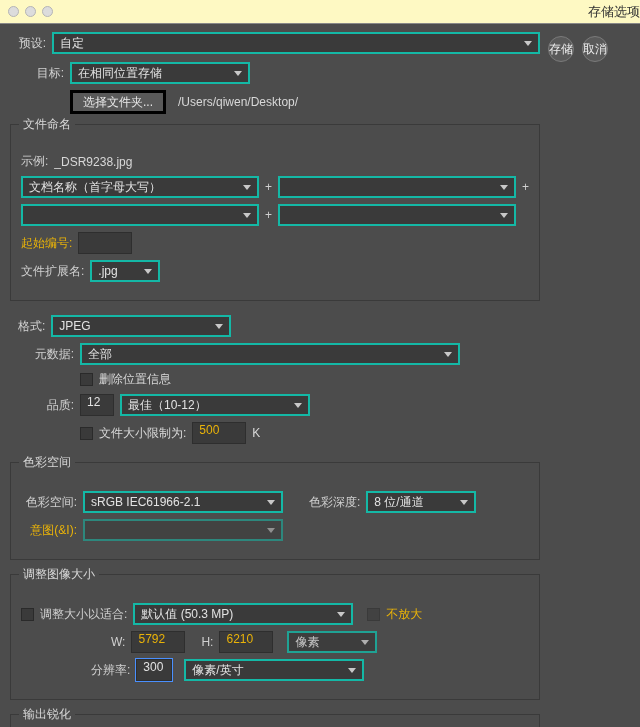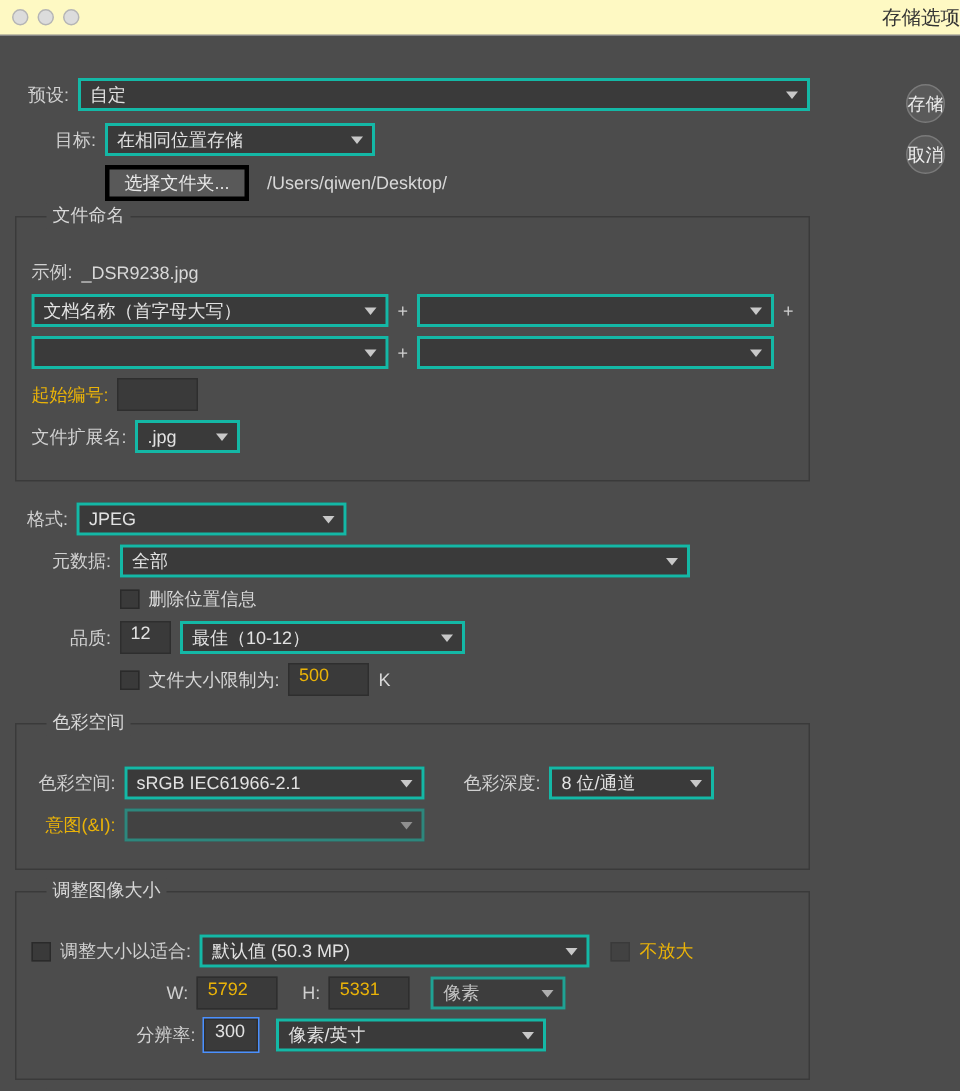--- a/index.html
+++ b/index.html
@@ -21,27 +21,27 @@
     border-bottom: 1px solid #888;
   }
   .traffic {
     position: absolute; left: 8px; top: 6px; display: flex; gap: 6px;
   }
   .traffic span {
     width: 11px; height: 11px; border-radius: 50%; background: #dcdcdc; border:1px solid #b5b5b5;
   }
   .body-area {
     display: flex;
-    padding: 28px 10px 10px 10px;
+    padding: 8px 10px 10px 10px;
     gap: 8px;
     background: #4c4c4c;
     height: calc(727px - 24px);
   }
   .left-col { flex: 1; min-width: 0; }
-  .right-col { width: 82px; display: flex; flex-direction: column; gap: 8px; padding-top: 4px; align-items: flex-end;}
+  .right-col { width: 82px; display: flex; flex-direction: row; gap: 8px; padding-top: 4px;}
   .row { display: flex; align-items: center; gap: 6px; margin-bottom: 6px; }
   .lbl { color: #d0d0d0; font-size: 12px; text-align: right; white-space: nowrap; }
   .sel {
     background: #3a3a3a;
     border: 2px solid #14b8a6;
     color: #e2e2e2;
     height: 22px;
     display: flex; align-items: center; justify-content: space-between;
     padding: 0 6px;
     font-size: 12px;
@@ -69,21 +69,21 @@
     cursor: pointer;
   }
   .fieldset {
     border: 1px solid #3a3a3a;
     margin: 10px 0 0 0;
     padding: 28px 10px 12px 10px;
     position: relative;
   }
   .fieldset .legend {
     position: absolute;
-    top: -1px; left: 20px;
+    top: -1px; left: 8px;
     background: #4c4c4c;
     padding: 0 4px;
     color: #d8d8d8;
     font-size: 12px;
     transform: translateY(-50%);
     text-align: center;
   }
   .input {
     background: #3a3a3a;
     border: 1px solid #2e2e2e;
@@ -237,32 +237,32 @@
             <span class="caret"></span>
         </div>
       </div>
     </div>
 
     <div class="fieldset" style="margin-top:14px">
       <div class="legend">调整图像大小</div>
       <div class="row">
         <span class="chk"></span>
         <span class="lbl">调整大小以适合:</span>
-        <div class="sel" style="width:260px">
+        <div class="sel" style="width:220px">
           <span>默认值 (50.3 MP)</span>
             <span class="caret"></span>
         </div>
         <span class="chk" style="opacity:.5; margin-left:8px"></span>
         <span class="muted">不放大</span>
       </div>
       <div class="row" style="margin-left:90px">
         <span class="lbl">W:</span>
         <div class="input disabled" style="width:54px"><span class="muted">5792</span></div>
         <span class="lbl" style="margin-left:10px">H:</span>
-        <div class="input disabled" style="width:54px"><span class="muted">5331</span></div>
+        <div class="input disabled" style="width:54px"><span class="muted">6210</span></div>
         <div class="sel" style="width:90px; margin-left:8px; opacity:.8">
           <span>像素</span>
             <span class="caret"></span>
         </div>
       </div>
       <div class="row" style="margin-left:70px">
         <span class="lbl">分辨率:</span>
         <div class="input hl" style="width:36px"><span>300</span></div>
         <div class="sel" style="width:180px; margin-left:6px">
           <span>像素/英寸</span>

